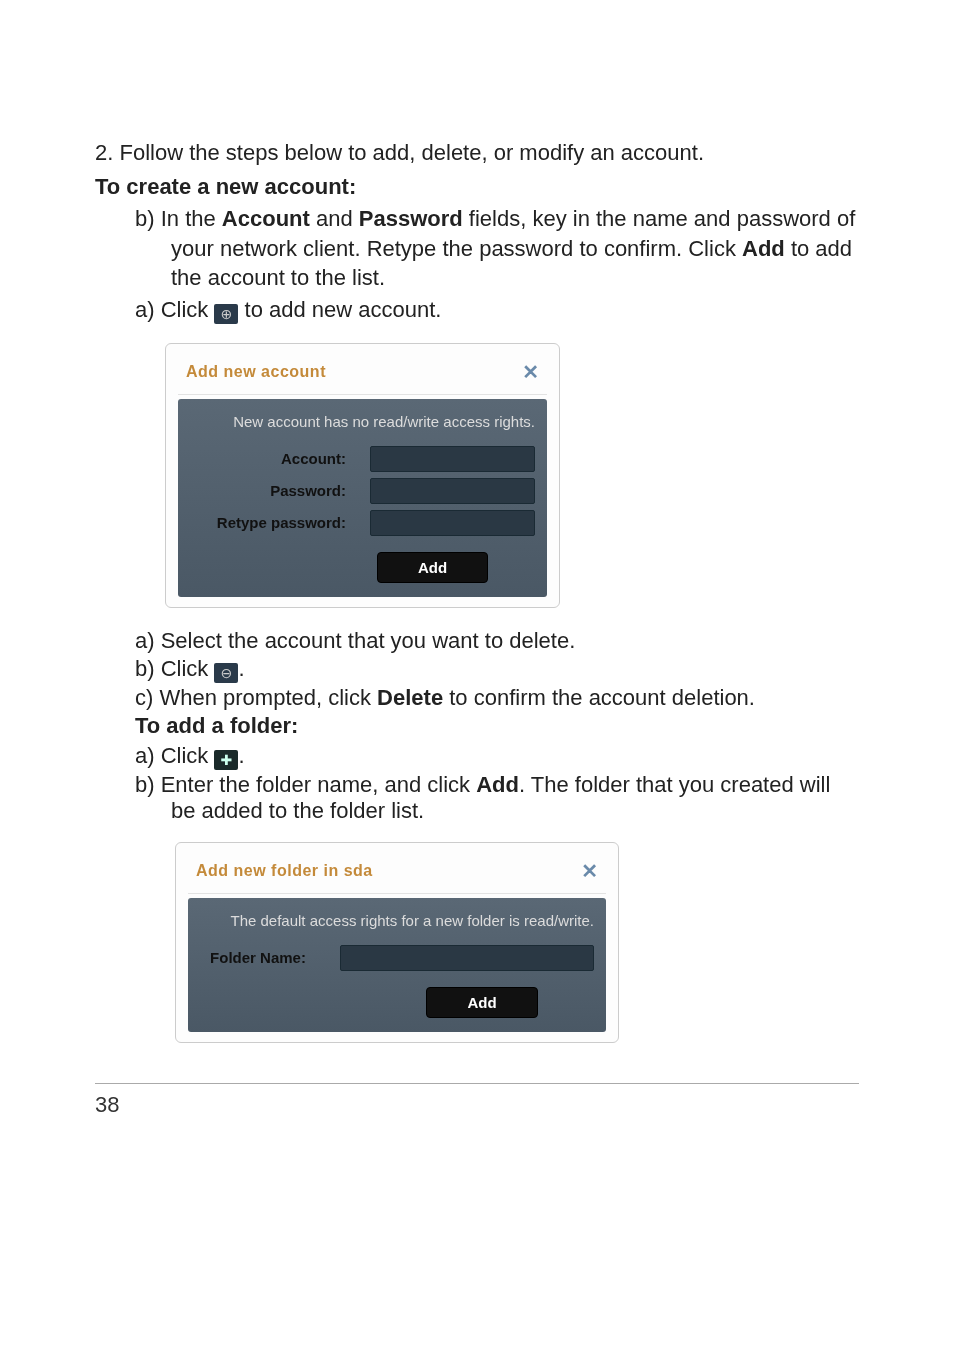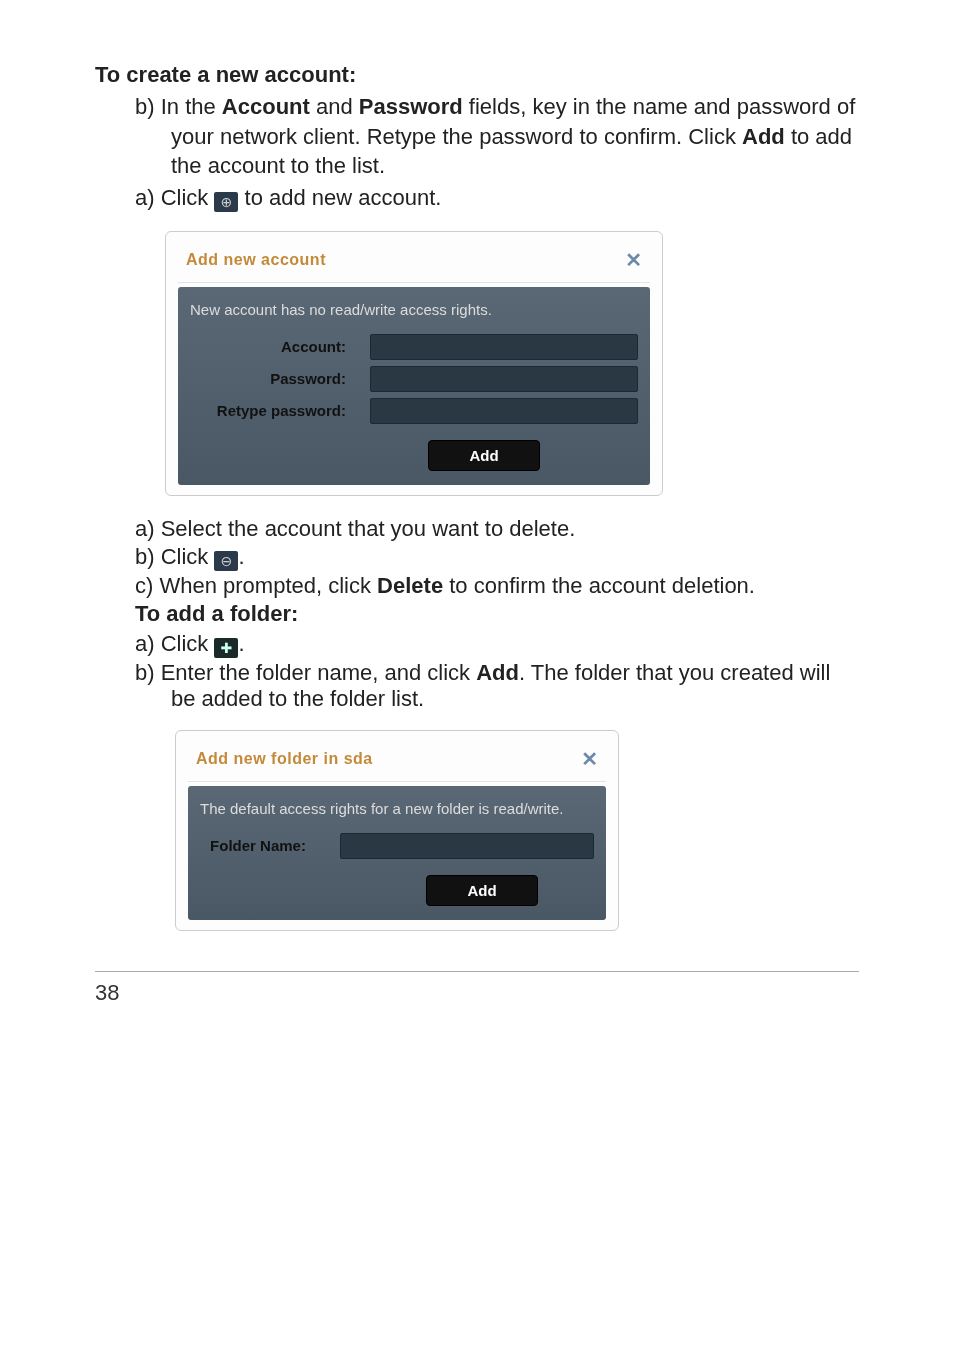--- a/index.html
+++ b/index.html
@@ -49,21 +49,21 @@
     border-radius: 2px;
     text-indent: 0;
   }
   .icon-green { background: #1a2a2a; color: #cfe; }
   .dialog-figure {
     margin: 18px 0 20px 70px;
     border: 1px solid #ccc;
     padding: 10px 12px;
     border-radius: 6px;
     background: #fdfdfd;
-    width: 498px;
+    width: 395px;
   }
   .dialog-figure.inner2 { margin-left: 40px; width: 444px; }
   .dlg-title-row {
     display: flex;
     justify-content: space-between;
     align-items: center;
     padding: 6px 8px 10px 8px;
     border-bottom: 1px solid rgba(0,0,0,0.1);
   }
   .dlg-title {
@@ -78,21 +78,21 @@
     background: linear-gradient(#5a6875, #4a5865);
     border-radius: 3px;
     margin-top: 4px;
     padding: 10px 12px 14px 12px;
     color: #e8e8e8;
   }
   .dlg-msg {
     font-family: Verdana, Arial, sans-serif;
     color: #dcdcdc;
     font-size: 15px;
-    text-align: left;
+    text-align: right;
     padding: 4px 0 10px 0;
   }
   .form-row {
     display: flex;
     align-items: center;
     margin: 6px 0;
   }
   .form-label {
     flex: 0 0 180px;
     text-align: right;
@@ -133,20 +133,21 @@
   .page-num {
     font-size: 22px;
     color: #333;
   }
 </style>
 </head>
 <body>
 
 <div class="page">
 
+  <div class="step2">2.  Follow the steps below to add, delete, or modify an account.</div>
 
   <div class="section-head">To create a new account:</div>
 
   <div class="list-a">
     <div class="item">
       <span>b)  In the </span><span class="bold">Account</span><span> and </span><span class="bold">Password</span><span> fields, key in the name and password of your network client. Retype the password to confirm. Click </span><span class="bold">Add</span><span> to add the account to the list.</span>
     </div>
     <div class="item">
       <span>a)  Click </span><span class="icon-inline">⊕</span><span> to add new account.</span>
     </div>

